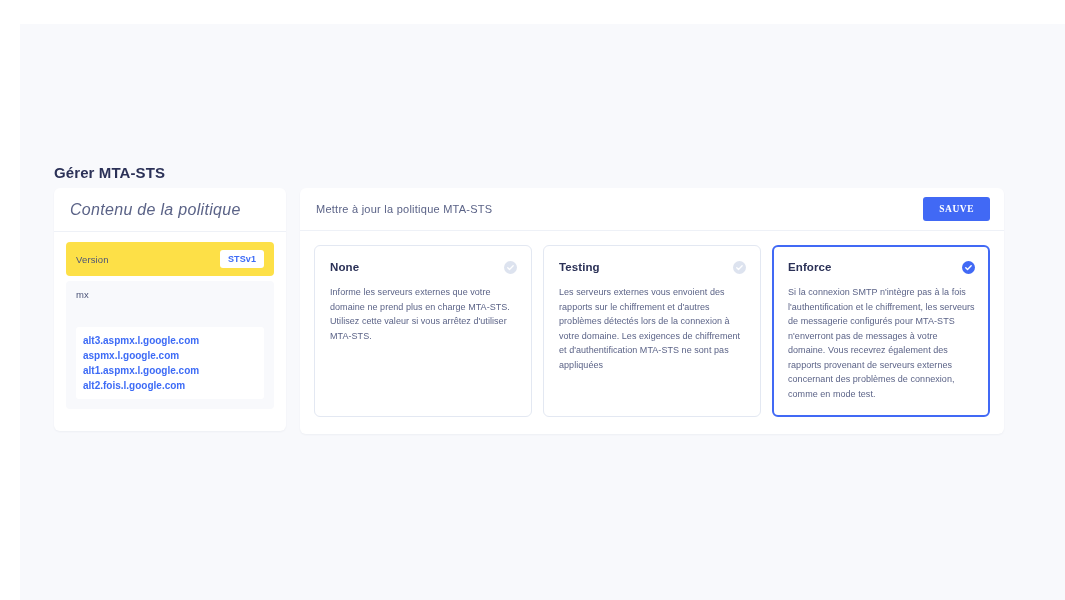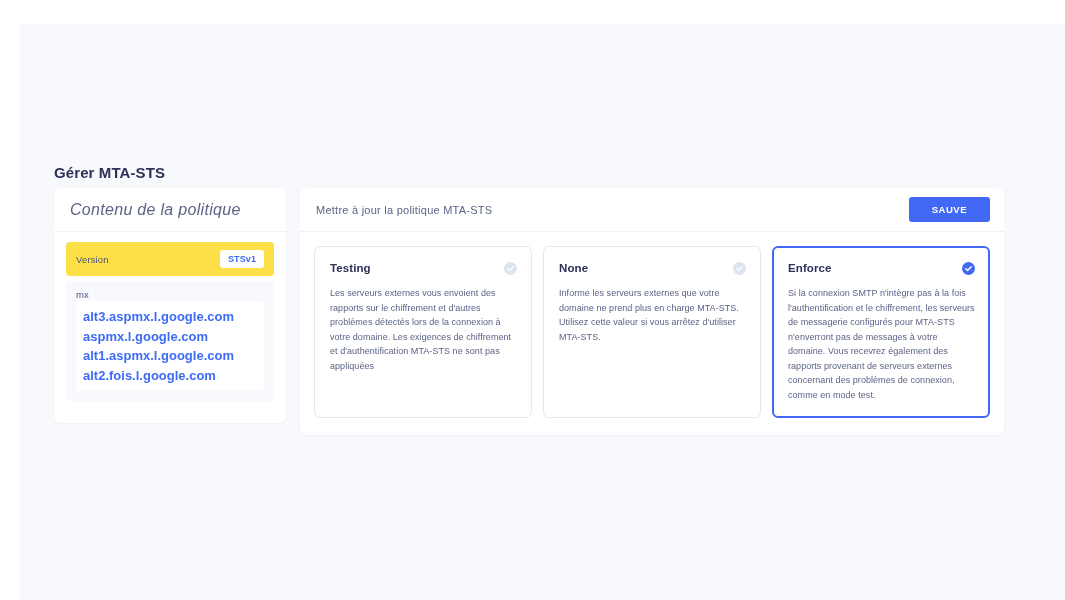--- a/index.html
+++ b/index.html
@@ -105,27 +105,27 @@
   }
   .mx-block {
     background: #f8f9fc;
     border-radius: 4px;
     padding: 8px 10px 10px 10px;
   }
   .mx-label {
     font-size: 9.5px;
     color: #4c5478;
     letter-spacing: 0.15px;
-    margin-bottom: 1px;
+    margin-bottom: 27px;
   }
   .mx-values {
     background: #ffffff;
     border-radius: 3px;
     padding: 6px 7px;
-    font-size: 13px;
+    font-size: 10px;
     font-weight: bold;
     line-height: 1.5;
     color: #3d6bf6;
     word-break: break-word;
   }
   .mx-line { display: block; }
 
   
   .update-panel {
     flex: 1 1 auto;
@@ -144,25 +144,25 @@
   .update-panel-title {
     font-size: 11px;
     color: #5b6387;
     letter-spacing: 0.25px;
   }
   .save-button {
     background: #4169f5;
     color: #ffffff;
     border: none;
     border-radius: 3px;
-    font-family: Liberation Sans, sans-serif;
+    font-family: Liberation Serif, serif;
     font-size: 9.5px;
     font-weight: bold;
     letter-spacing: 0.5px;
-    padding: 7px 23px;
+    padding: 7px 16px;
     cursor: pointer;
   }
 
   .options {
     display: flex;
     gap: 11px;
     padding: 14px 14px 17px 14px;
   }
   .option-card {
     flex: 1 1 0;
@@ -237,38 +237,38 @@
       <section class="update-panel">
         <div class="update-panel-header">
           <span class="update-panel-title">Mettre à jour la politique MTA-STS</span>
           <button class="save-button">SAUVE</button>
         </div>
 
         <div class="options">
 
           <div class="option-card">
             <div class="option-head">
+              <span class="option-title">None</span>
+              <svg class="check-icon" width="13" height="13" viewBox="0 0 20 20" aria-hidden="true">
+                <circle cx="10" cy="10" r="10" fill="#dde3ef"></circle>
+                <path d="M5.8 10.3l2.7 2.7 5.6-5.6" fill="none" stroke="#ffffff" stroke-width="2" stroke-linecap="round" stroke-linejoin="round"></path>
+              </svg>
+            </div>
+            <p class="option-desc">Informe les serveurs externes que votre domaine ne prend plus en charge MTA-STS. Utilisez cette valeur si vous arrêtez d'utiliser MTA-STS.</p>
+          </div>
+
+          <div class="option-card">
+            <div class="option-head">
               <span class="option-title">Testing</span>
               <svg class="check-icon" width="13" height="13" viewBox="0 0 20 20" aria-hidden="true">
                 <circle cx="10" cy="10" r="10" fill="#dde3ef"></circle>
                 <path d="M5.8 10.3l2.7 2.7 5.6-5.6" fill="none" stroke="#ffffff" stroke-width="2" stroke-linecap="round" stroke-linejoin="round"></path>
               </svg>
             </div>
             <p class="option-desc">Les serveurs externes vous envoient des rapports sur le chiffrement et d'autres problèmes détectés lors de la connexion à votre domaine. Les exigences de chiffrement et d'authentification MTA-STS ne sont pas appliquées</p>
-          </div>
-
-          <div class="option-card">
-            <div class="option-head">
-              <span class="option-title">None</span>
-              <svg class="check-icon" width="13" height="13" viewBox="0 0 20 20" aria-hidden="true">
-                <circle cx="10" cy="10" r="10" fill="#dde3ef"></circle>
-                <path d="M5.8 10.3l2.7 2.7 5.6-5.6" fill="none" stroke="#ffffff" stroke-width="2" stroke-linecap="round" stroke-linejoin="round"></path>
-              </svg>
-            </div>
-            <p class="option-desc">Informe les serveurs externes que votre domaine ne prend plus en charge MTA-STS. Utilisez cette valeur si vous arrêtez d'utiliser MTA-STS.</p>
           </div>
 
           <div class="option-card selected">
             <div class="option-head">
               <span class="option-title">Enforce</span>
               <svg class="check-icon" width="13" height="13" viewBox="0 0 20 20" aria-hidden="true">
                 <circle cx="10" cy="10" r="10" fill="#4169f5"></circle>
                 <path d="M5.8 10.3l2.7 2.7 5.6-5.6" fill="none" stroke="#ffffff" stroke-width="2.2" stroke-linecap="round" stroke-linejoin="round"></path>
               </svg>
             </div>

